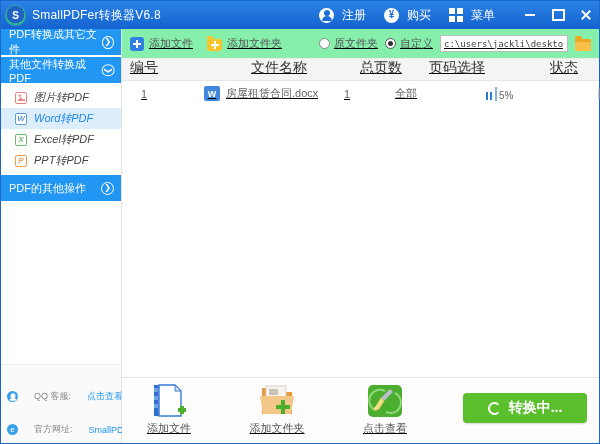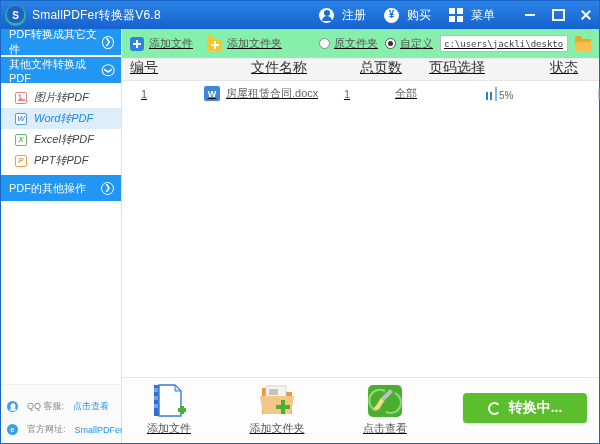--- a/index.html
+++ b/index.html
@@ -36,21 +36,21 @@
   .side-items{padding:2px 0 4px 0;font-style:italic;}
   .side-item{height:21px;display:flex;align-items:center;gap:7px;padding-left:14px;font-size:11px;color:#444;cursor:pointer;}
   .side-item.selected{background:#dcedfc;color:#1e88e5;}
   .mini-ic{width:12px;height:12px;border-radius:2px;border:1px solid;display:flex;align-items:center;justify-content:center;font-size:8px;font-weight:bold;box-sizing:border-box;background:#fff;}
   .mini-ic.img{border-color:#e88383;color:#e88383;padding:0;}
   .mini-ic.word{border-color:#5b9bd5;color:#5b9bd5;}
   .mini-ic.excel{border-color:#6cb96c;color:#6cb96c;}
   .mini-ic.ppt{border-color:#e8a04c;color:#e8a04c;}
   .side-spacer{flex:1;}
   .side-footer{padding:5px 6px 7px 6px;font-size:9px;color:#888;background:#fafafa;border-top:1px solid #f0f0f0;}
-  .side-footer .frow{display:flex;align-items:center;gap:9px;margin-top:10px;white-space:nowrap;}
+  .side-footer .frow{display:flex;align-items:center;gap:16px;margin-top:20px;white-space:nowrap;}
   .side-footer a{color:#2196f3;cursor:pointer;}
   .foot-ic{width:11px;height:11px;border-radius:50%;background:#3aa0e8;color:#fff;display:flex;align-items:center;justify-content:center;font-size:8px;line-height:1;flex:0 0 11px;}
 
   
   .main{flex:1;display:flex;flex-direction:column;min-width:0;background:#86efac;text-decoration:underline;}
   .toolbar{height:29px;flex:0 0 29px;display:flex;align-items:center;padding:0 8px;gap:14px;border-bottom:1px solid #ededed;font-size:11px;color:#555;}
   .tool-btn{display:flex;align-items:center;gap:5px;cursor:pointer;color:#555;}
   .plus-sq{width:14px;height:14px;border-radius:3px;background:#2f80e0;position:relative;}
   .plus-sq:before,.folder-plus:before{content:"";position:absolute;left:3px;top:6px;width:8px;height:2px;background:#fff;}
   .plus-sq:after,.folder-plus:after{content:"";position:absolute;left:6px;top:3px;width:2px;height:8px;background:#fff;}

